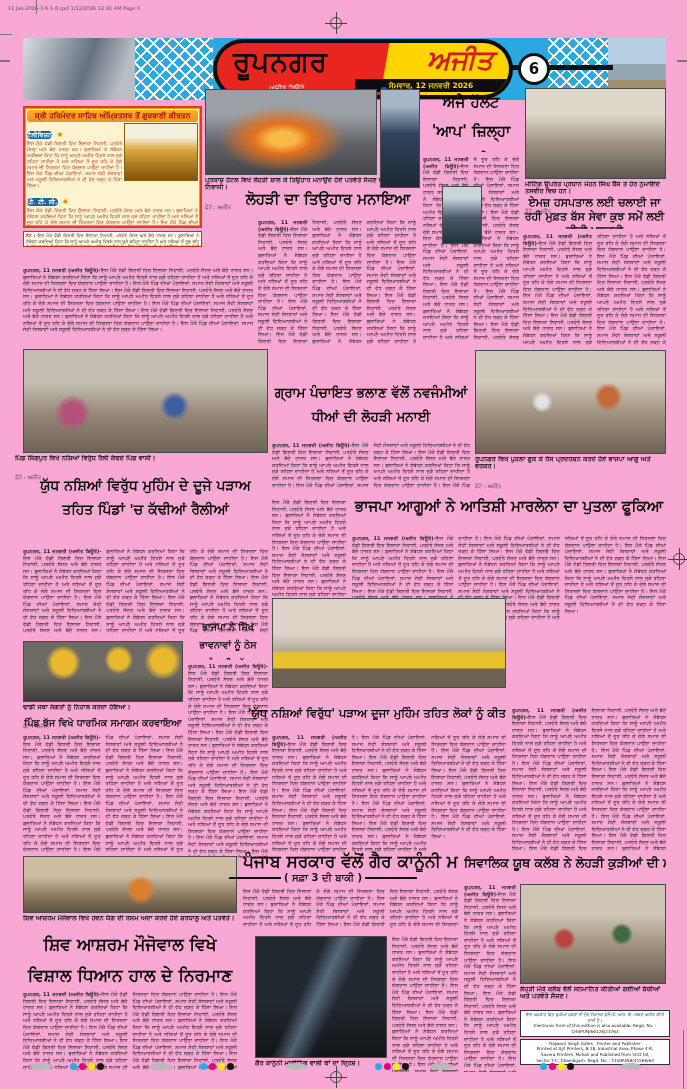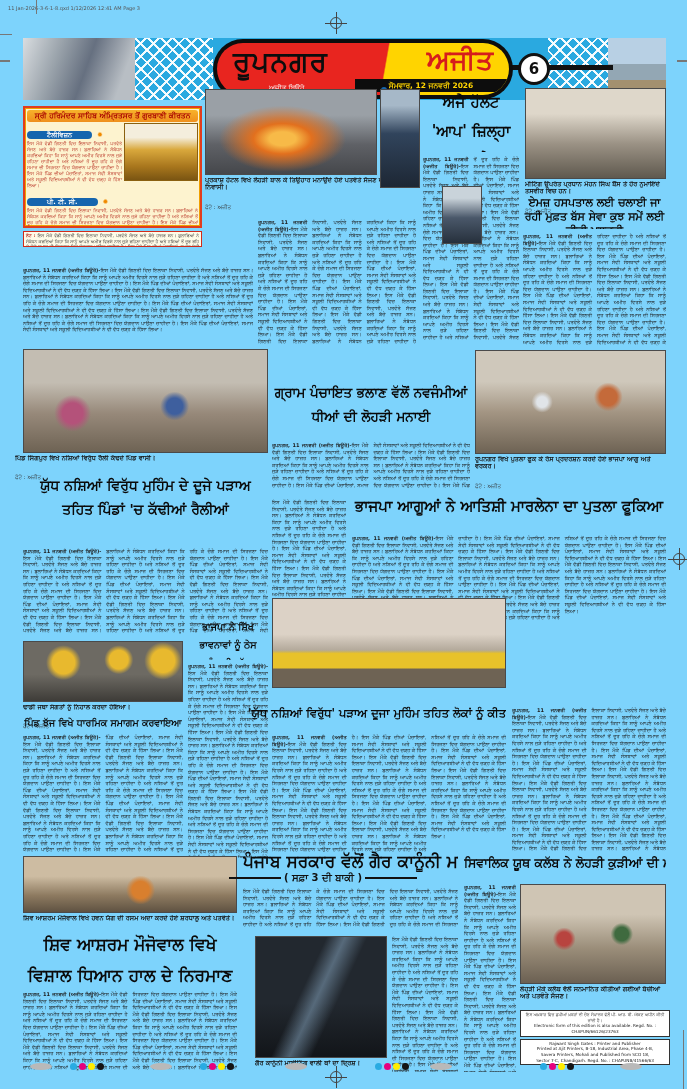--- a/index.html
+++ b/index.html
@@ -1,16 +1,16 @@
 <!DOCTYPE html>
 <html><head>
 <meta charset="utf-8">
 <style>
   html,body{margin:0;padding:0;background:#e9e9e9;}
-  #page{position:relative;width:687px;height:1089px;background:#7dd3fc;overflow:hidden;
+  #page{position:relative;width:687px;height:1089px;background:#f9a8d4;overflow:hidden;
         font-family:"DejaVu Sans","Liberation Sans",sans-serif;}
   .abs{position:absolute;}
   .photo{position:absolute;border:1px solid #4a4a4a;box-sizing:border-box;}
   .cap{position:absolute;font-size:6.5px;font-weight:bold;color:#121212;line-height:1.15;
        display:flex;justify-content:flex-start;gap:12px;overflow:hidden;flex-direction:column;}
   .cap .credit{font-weight:normal;font-size:5.5px;color:#333;white-space:nowrap;}
   .hl{position:absolute;font-weight:bold;color:#0a0a0a;text-align:center;overflow:hidden;
       white-space:nowrap;line-height:1.25;}
   .hl.wrap{white-space:normal;}
   .body{position:absolute;font-size:5px;color:#1d1d1d;text-align:justify;overflow:hidden;line-height:1.32;}
@@ -20,21 +20,21 @@
   
   #masthead{position:absolute;left:23px;top:38px;width:643px;height:62px;background:#2aa9e0;overflow:hidden;}
   .diamonds{position:absolute;top:0;height:62px;background-color:#2aa9e0;
     background-image:repeating-linear-gradient(45deg,rgba(255,255,255,0) 0 7px,rgba(255,255,255,.95) 7px 9px),
                      repeating-linear-gradient(135deg,rgba(255,255,255,0) 0 7px,rgba(255,255,255,.95) 7px 9px);}
   #pill{position:absolute;left:190px;top:1px;width:300px;height:60px;background:#0d0d0d;border-radius:30px;}
   #pill-inner{position:absolute;left:4px;top:4px;right:4px;bottom:4px;border-radius:26px;overflow:hidden;
       background:linear-gradient(100deg,#e8251f 0 57%,#ffd400 57.5% 100%);}
   #edition{position:absolute;left:16px;top:2px;font-size:28px;font-weight:bold;color:#0d0d0d;letter-spacing:1px;}
   #edition-tag{position:absolute;left:52px;bottom:3px;font-size:7px;color:#fff;}
-  #paper-title{position:absolute;right:16px;top:1px;font-size:27px;font-weight:bold;color:#d61c1c;}
+  #paper-title{position:absolute;right:16px;top:1px;font-size:27px;font-weight:bold;color:#d61c1c;font-style:italic;}
   #date-strip{position:absolute;right:2px;bottom:3px;width:152px;height:13px;background:#0d0d0d;color:#ffd400;
       font-size:7.5px;font-weight:bold;text-align:center;line-height:13px;}
   #blue-dot{position:absolute;left:56%;bottom:2px;width:6px;height:6px;border-radius:50%;background:#1565ae;}
   #circle6{position:absolute;left:495px;top:15px;width:26px;height:26px;background:#fff;border:3px solid #111;
       border-radius:50%;text-align:center;font-size:15px;font-weight:bold;line-height:26px;color:#111;}
   #head-bar{position:absolute;left:470px;top:27px;width:120px;height:5px;background:#111;}
   
   .ph-temple{background:linear-gradient(110deg,#d9dde0 0%,#9aa3ab 30%,#667080 55%,#b8bec4 85%);}
   .ph-fort{background:linear-gradient(#b8d0e4 0 42%,#93a7b4 42% 68%,#a3906f 68% 100%);}
   .ph-bonfire{background:radial-gradient(ellipse at 45% 58%,#f7ba48 0 10%,#e2701e 22%,rgba(90,85,90,0) 48%),
@@ -60,21 +60,21 @@
   .ph-shivalik{background:radial-gradient(circle at 30% 55%,#b8443f 0 6%,rgba(0,0,0,0) 10%),
                radial-gradient(circle at 70% 50%,#3f6a3f 0 6%,rgba(0,0,0,0) 10%),
                linear-gradient(#cfc5b4 0 30%,#9a8d79 65%,#6b6052);}
   .ph-inset{background:linear-gradient(#c9d3da 0 20%,#4a586a 55%,#26303c);}
   
   #tv-box{position:absolute;left:23px;top:106px;width:179px;height:122px;background:#fdf3cf;
       border:2px solid #e03c1f;box-shadow:inset 0 0 0 1px #f0a000;box-sizing:border-box;padding:2px;overflow:hidden;}
   #tv-title{background:linear-gradient(#f7b32b,#ef8f1d);color:#a80000;font-size:7.5px;font-weight:bold;
       text-align:center;padding:1px 0;border-radius:3px;}
   .tv-pill{display:inline-block;background:#1565ae;color:#fff;font-size:6.5px;font-weight:bold;
-      padding:0 20px;border-radius:7px;margin:1px 0;}
+      padding:0 0;border-radius:7px;margin:1px 0;}
   .tv-star{color:#f08a00;font-size:7px;}
   .tv-red{font-size:4.6px;color:#b32418;text-align:justify;line-height:1.3;}
   #tv-photo{float:right;width:72px;height:56px;border:1px solid #8a6010;margin:1px 0 1px 2px;
       background:linear-gradient(#f4eedd 0 24%,#d9a83c 46%,#a8761d 76%,#7a5512);}
   
   #notice{position:absolute;left:23px;top:231px;width:179px;height:16px;border:1.5px solid #d22b1a;
       background:#fffbe8;box-sizing:border-box;padding:1px 2px;overflow:hidden;font-size:4.4px;
       color:#222;line-height:1.25;text-align:justify;}
   #notice .lead{color:#b32418;font-weight:bold;}
   
@@ -156,20 +156,21 @@
 
   <div class="body" style="left:23px;top:267px;width:230px;height:79px;">
     <span class="dl">ਰੂਪਨਗਰ, 11 ਜਨਵਰੀ (ਅਜੀਤ ਬਿਊਰੋ)-</span><span>ਇਸ ਮੌਕੇ ਵੱਡੀ ਗਿਣਤੀ ਵਿਚ ਇਲਾਕਾ ਨਿਵਾਸੀ, ਪਤਵੰਤੇ ਸੱਜਣ ਅਤੇ ਬੱਚੇ ਹਾਜ਼ਰ ਸਨ। ਬੁਲਾਰਿਆਂ ਨੇ ਸੰਬੋਧਨ ਕਰਦਿਆਂ ਕਿਹਾ ਕਿ ਸਾਨੂੰ ਆਪਣੇ ਅਮੀਰ ਵਿਰਸੇ ਨਾਲ ਜੁੜੇ ਰਹਿਣਾ ਚਾਹੀਦਾ ਹੈ ਅਤੇ ਨਸ਼ਿਆਂ ਤੋਂ ਦੂਰ ਰਹਿ ਕੇ ਚੰਗੇ ਸਮਾਜ ਦੀ ਸਿਰਜਣਾ ਵਿਚ ਯੋਗਦਾਨ ਪਾਉਣਾ ਚਾਹੀਦਾ ਹੈ। ਇਸ ਮੌਕੇ ਪਿੰਡ ਦੀਆਂ ਪੰਚਾਇਤਾਂ, ਸਮਾਜ ਸੇਵੀ ਸੰਸਥਾਵਾਂ ਅਤੇ ਸਕੂਲੀ ਵਿਦਿਆਰਥੀਆਂ ਨੇ ਵੀ ਵੱਧ ਚੜ੍ਹ ਕੇ ਹਿੱਸਾ ਲਿਆ। ਇਸ ਮੌਕੇ ਵੱਡੀ ਗਿਣਤੀ ਵਿਚ ਇਲਾਕਾ ਨਿਵਾਸੀ, ਪਤਵੰਤੇ ਸੱਜਣ ਅਤੇ ਬੱਚੇ ਹਾਜ਼ਰ ਸਨ। ਬੁਲਾਰਿਆਂ ਨੇ ਸੰਬੋਧਨ ਕਰਦਿਆਂ ਕਿਹਾ ਕਿ ਸਾਨੂੰ ਆਪਣੇ ਅਮੀਰ ਵਿਰਸੇ ਨਾਲ ਜੁੜੇ ਰਹਿਣਾ ਚਾਹੀਦਾ ਹੈ ਅਤੇ ਨਸ਼ਿਆਂ ਤੋਂ ਦੂਰ ਰਹਿ ਕੇ ਚੰਗੇ ਸਮਾਜ ਦੀ ਸਿਰਜਣਾ ਵਿਚ ਯੋਗਦਾਨ ਪਾਉਣਾ ਚਾਹੀਦਾ ਹੈ। ਇਸ ਮੌਕੇ ਪਿੰਡ ਦੀਆਂ ਪੰਚਾਇਤਾਂ, ਸਮਾਜ ਸੇਵੀ ਸੰਸਥਾਵਾਂ ਅਤੇ ਸਕੂਲੀ ਵਿਦਿਆਰਥੀਆਂ ਨੇ ਵੀ ਵੱਧ ਚੜ੍ਹ ਕੇ ਹਿੱਸਾ ਲਿਆ। ਇਸ ਮੌਕੇ ਵੱਡੀ ਗਿਣਤੀ ਵਿਚ ਇਲਾਕਾ ਨਿਵਾਸੀ, ਪਤਵੰਤੇ ਸੱਜਣ ਅਤੇ ਬੱਚੇ ਹਾਜ਼ਰ ਸਨ। ਬੁਲਾਰਿਆਂ ਨੇ ਸੰਬੋਧਨ ਕਰਦਿਆਂ ਕਿਹਾ ਕਿ ਸਾਨੂੰ ਆਪਣੇ ਅਮੀਰ ਵਿਰਸੇ ਨਾਲ ਜੁੜੇ ਰਹਿਣਾ ਚਾਹੀਦਾ ਹੈ ਅਤੇ ਨਸ਼ਿਆਂ ਤੋਂ ਦੂਰ ਰਹਿ ਕੇ ਚੰਗੇ ਸਮਾਜ ਦੀ ਸਿਰਜਣਾ ਵਿਚ ਯੋਗਦਾਨ ਪਾਉਣਾ ਚਾਹੀਦਾ ਹੈ। ਇਸ ਮੌਕੇ ਪਿੰਡ ਦੀਆਂ ਪੰਚਾਇਤਾਂ, ਸਮਾਜ ਸੇਵੀ ਸੰਸਥਾਵਾਂ ਅਤੇ ਸਕੂਲੀ ਵਿਦਿਆਰਥੀਆਂ ਨੇ ਵੀ ਵੱਧ ਚੜ੍ਹ ਕੇ ਹਿੱਸਾ ਲਿਆ।</span>
   </div>
 
   <div class="photo ph-bonfire" style="left:205px;top:89px;width:172px;height:86px;"></div>
   <div class="cap" style="left:205px;top:177px;width:212px;">
     <span>ਪ੍ਰਕਾਸ਼ ਹੋਟਲ ਵਿਖੇ ਲੋਹੜੀ ਬਾਲ ਕੇ ਤਿਉਹਾਰ ਮਨਾਉਂਦੇ ਹੋਏ ਪਤਵੰਤੇ ਸੱਜਣ ਅਤੇ ਇਲਾਕਾ ਨਿਵਾਸੀ।</span>
       <span class="credit">ਫੋਟੋ : ਅਜੀਤ</span>
   </div>
+  <div class="hl" style="left:240px;top:190px;width:176px;font-size:15px;">ਲੋਹੜੀ ਦਾ ਤਿਉਹਾਰ ਮਨਾਇਆ</div>
   <div class="body c3" style="left:258px;top:219px;width:158px;height:127px;">
     <span class="dl">ਰੂਪਨਗਰ, 11 ਜਨਵਰੀ (ਅਜੀਤ ਬਿਊਰੋ)-</span><span>ਇਸ ਮੌਕੇ ਵੱਡੀ ਗਿਣਤੀ ਵਿਚ ਇਲਾਕਾ ਨਿਵਾਸੀ, ਪਤਵੰਤੇ ਸੱਜਣ ਅਤੇ ਬੱਚੇ ਹਾਜ਼ਰ ਸਨ। ਬੁਲਾਰਿਆਂ ਨੇ ਸੰਬੋਧਨ ਕਰਦਿਆਂ ਕਿਹਾ ਕਿ ਸਾਨੂੰ ਆਪਣੇ ਅਮੀਰ ਵਿਰਸੇ ਨਾਲ ਜੁੜੇ ਰਹਿਣਾ ਚਾਹੀਦਾ ਹੈ ਅਤੇ ਨਸ਼ਿਆਂ ਤੋਂ ਦੂਰ ਰਹਿ ਕੇ ਚੰਗੇ ਸਮਾਜ ਦੀ ਸਿਰਜਣਾ ਵਿਚ ਯੋਗਦਾਨ ਪਾਉਣਾ ਚਾਹੀਦਾ ਹੈ। ਇਸ ਮੌਕੇ ਪਿੰਡ ਦੀਆਂ ਪੰਚਾਇਤਾਂ, ਸਮਾਜ ਸੇਵੀ ਸੰਸਥਾਵਾਂ ਅਤੇ ਸਕੂਲੀ ਵਿਦਿਆਰਥੀਆਂ ਨੇ ਵੀ ਵੱਧ ਚੜ੍ਹ ਕੇ ਹਿੱਸਾ ਲਿਆ। ਇਸ ਮੌਕੇ ਵੱਡੀ ਗਿਣਤੀ ਵਿਚ ਇਲਾਕਾ ਨਿਵਾਸੀ, ਪਤਵੰਤੇ ਸੱਜਣ ਅਤੇ ਬੱਚੇ ਹਾਜ਼ਰ ਸਨ। ਬੁਲਾਰਿਆਂ ਨੇ ਸੰਬੋਧਨ ਕਰਦਿਆਂ ਕਿਹਾ ਕਿ ਸਾਨੂੰ ਆਪਣੇ ਅਮੀਰ ਵਿਰਸੇ ਨਾਲ ਜੁੜੇ ਰਹਿਣਾ ਚਾਹੀਦਾ ਹੈ ਅਤੇ ਨਸ਼ਿਆਂ ਤੋਂ ਦੂਰ ਰਹਿ ਕੇ ਚੰਗੇ ਸਮਾਜ ਦੀ ਸਿਰਜਣਾ ਵਿਚ ਯੋਗਦਾਨ ਪਾਉਣਾ ਚਾਹੀਦਾ ਹੈ। ਇਸ ਮੌਕੇ ਪਿੰਡ ਦੀਆਂ ਪੰਚਾਇਤਾਂ, ਸਮਾਜ ਸੇਵੀ ਸੰਸਥਾਵਾਂ ਅਤੇ ਸਕੂਲੀ ਵਿਦਿਆਰਥੀਆਂ ਨੇ ਵੀ ਵੱਧ ਚੜ੍ਹ ਕੇ ਹਿੱਸਾ ਲਿਆ। ਇਸ ਮੌਕੇ ਵੱਡੀ ਗਿਣਤੀ ਵਿਚ ਇਲਾਕਾ ਨਿਵਾਸੀ, ਪਤਵੰਤੇ ਸੱਜਣ ਅਤੇ ਬੱਚੇ ਹਾਜ਼ਰ ਸਨ। ਬੁਲਾਰਿਆਂ ਨੇ ਸੰਬੋਧਨ ਕਰਦਿਆਂ ਕਿਹਾ ਕਿ ਸਾਨੂੰ ਆਪਣੇ ਅਮੀਰ ਵਿਰਸੇ ਨਾਲ ਜੁੜੇ ਰਹਿਣਾ ਚਾਹੀਦਾ ਹੈ ਅਤੇ ਨਸ਼ਿਆਂ ਤੋਂ ਦੂਰ ਰਹਿ ਕੇ ਚੰਗੇ ਸਮਾਜ ਦੀ ਸਿਰਜਣਾ ਵਿਚ ਯੋਗਦਾਨ ਪਾਉਣਾ ਚਾਹੀਦਾ ਹੈ। ਇਸ ਮੌਕੇ ਪਿੰਡ ਦੀਆਂ ਪੰਚਾਇਤਾਂ, ਸਮਾਜ ਸੇਵੀ ਸੰਸਥਾਵਾਂ ਅਤੇ ਸਕੂਲੀ ਵਿਦਿਆਰਥੀਆਂ ਨੇ ਵੀ ਵੱਧ ਚੜ੍ਹ ਕੇ ਹਿੱਸਾ ਲਿਆ। ਇਸ ਮੌਕੇ ਵੱਡੀ ਗਿਣਤੀ ਵਿਚ ਇਲਾਕਾ ਨਿਵਾਸੀ, ਪਤਵੰਤੇ ਸੱਜਣ ਅਤੇ ਬੱਚੇ ਹਾਜ਼ਰ ਸਨ। ਬੁਲਾਰਿਆਂ ਨੇ ਸੰਬੋਧਨ ਕਰਦਿਆਂ ਕਿਹਾ ਕਿ ਸਾਨੂੰ ਆਪਣੇ ਅਮੀਰ ਵਿਰਸੇ ਨਾਲ ਜੁੜੇ ਰਹਿਣਾ ਚਾਹੀਦਾ ਹੈ ਅਤੇ ਨਸ਼ਿਆਂ ਤੋਂ ਦੂਰ ਰਹਿ ਕੇ ਚੰਗੇ ਸਮਾਜ ਦੀ ਸਿਰਜਣਾ ਵਿਚ ਯੋਗਦਾਨ ਪਾਉਣਾ ਚਾਹੀਦਾ ਹੈ। ਇਸ ਮੌਕੇ ਪਿੰਡ ਦੀਆਂ ਪੰਚਾਇਤਾਂ, ਸਮਾਜ ਸੇਵੀ ਸੰਸਥਾਵਾਂ ਅਤੇ ਸਕੂਲੀ ਵਿਦਿਆਰਥੀਆਂ ਨੇ ਵੀ ਵੱਧ ਚੜ੍ਹ ਕੇ ਹਿੱਸਾ ਲਿਆ।</span>
   </div>
 
   <div class="photo ph-portrait" style="left:380px;top:89px;width:40px;height:99px;"></div>
   <div class="hl wrap" style="left:423px;top:88px;width:96px;height:64px;font-size:15px;line-height:1.9;">ਅਜੈ ਹੱਲਟ 'ਆਪ' ਜ਼ਿਲ੍ਹਾ ਰੂਪਨਗਰ ਦੇ ਯੂਥ ਵਿੰਗ ਦੇ ਪ੍ਰਧਾਨ ਬਣੇ</div>
   <div class="body c2" style="left:423px;top:156px;width:96px;height:190px;">
     <span class="dl">ਰੂਪਨਗਰ, 11 ਜਨਵਰੀ (ਅਜੀਤ ਬਿਊਰੋ)-</span><span>ਇਸ ਮੌਕੇ ਵੱਡੀ ਗਿਣਤੀ ਵਿਚ ਇਲਾਕਾ ਨਿਵਾਸੀ, ਪਤਵੰਤੇ ਸੱਜਣ ਅਤੇ ਬੱਚੇ ਹਾਜ਼ਰ ਸਨ। ਬੁਲਾਰਿਆਂ ਨੇ ਸੰਬੋਧਨ ਕਰਦਿਆਂ ਕਿਹਾ ਕਿ ਸਾਨੂੰ ਆਪਣੇ ਅਮੀਰ ਵਿਰਸੇ ਨਾਲ ਜੁੜੇ ਰਹਿਣਾ ਚਾਹੀਦਾ ਹੈ ਅਤੇ ਨਸ਼ਿਆਂ ਤੋਂ ਦੂਰ ਰਹਿ ਕੇ ਚੰਗੇ ਸਮਾਜ ਦੀ ਸਿਰਜਣਾ ਵਿਚ ਯੋਗਦਾਨ ਪਾਉਣਾ ਚਾਹੀਦਾ ਹੈ। ਇਸ ਮੌਕੇ ਪਿੰਡ ਦੀਆਂ ਪੰਚਾਇਤਾਂ, ਸਮਾਜ ਸੇਵੀ ਸੰਸਥਾਵਾਂ ਅਤੇ ਸਕੂਲੀ ਵਿਦਿਆਰਥੀਆਂ ਨੇ ਵੀ ਵੱਧ ਚੜ੍ਹ ਕੇ ਹਿੱਸਾ ਲਿਆ। ਇਸ ਮੌਕੇ ਵੱਡੀ ਗਿਣਤੀ ਵਿਚ ਇਲਾਕਾ ਨਿਵਾਸੀ, ਪਤਵੰਤੇ ਸੱਜਣ ਅਤੇ ਬੱਚੇ ਹਾਜ਼ਰ ਸਨ। ਬੁਲਾਰਿਆਂ ਨੇ ਸੰਬੋਧਨ ਕਰਦਿਆਂ ਕਿਹਾ ਕਿ ਸਾਨੂੰ ਆਪਣੇ ਅਮੀਰ ਵਿਰਸੇ ਨਾਲ ਜੁੜੇ ਰਹਿਣਾ ਚਾਹੀਦਾ ਹੈ ਅਤੇ ਨਸ਼ਿਆਂ ਤੋਂ ਦੂਰ ਰਹਿ ਕੇ ਚੰਗੇ ਸਮਾਜ ਦੀ ਸਿਰਜਣਾ ਵਿਚ ਯੋਗਦਾਨ ਪਾਉਣਾ ਚਾਹੀਦਾ ਹੈ। ਇਸ ਮੌਕੇ ਪਿੰਡ ਦੀਆਂ ਪੰਚਾਇਤਾਂ, ਸਮਾਜ ਸੇਵੀ ਸੰਸਥਾਵਾਂ ਅਤੇ ਸਕੂਲੀ ਵਿਦਿਆਰਥੀਆਂ ਨੇ ਵੀ ਵੱਧ ਚੜ੍ਹ ਕੇ ਹਿੱਸਾ ਲਿਆ। ਇਸ ਮੌਕੇ ਵੱਡੀ ਗਿਣਤੀ ਵਿਚ ਇਲਾਕਾ ਨਿਵਾਸੀ, ਪਤਵੰਤੇ ਸੱਜਣ ਅਤੇ ਬੱਚੇ ਹਾਜ਼ਰ ਸਨ। ਬੁਲਾਰਿਆਂ ਨੇ ਸੰਬੋਧਨ ਕਰਦਿਆਂ ਕਿਹਾ ਕਿ ਸਾਨੂੰ ਆਪਣੇ ਅਮੀਰ ਵਿਰਸੇ ਨਾਲ ਜੁੜੇ ਰਹਿਣਾ ਚਾਹੀਦਾ ਹੈ ਅਤੇ ਨਸ਼ਿਆਂ ਤੋਂ ਦੂਰ ਰਹਿ ਕੇ ਚੰਗੇ ਸਮਾਜ ਦੀ ਸਿਰਜਣਾ ਵਿਚ ਯੋਗਦਾਨ ਪਾਉਣਾ ਚਾਹੀਦਾ ਹੈ। ਇਸ ਮੌਕੇ ਪਿੰਡ ਦੀਆਂ ਪੰਚਾਇਤਾਂ, ਸਮਾਜ ਸੇਵੀ ਸੰਸਥਾਵਾਂ ਅਤੇ ਸਕੂਲੀ ਵਿਦਿਆਰਥੀਆਂ ਨੇ ਵੀ ਵੱਧ ਚੜ੍ਹ ਕੇ ਹਿੱਸਾ ਲਿਆ। ਇਸ ਮੌਕੇ ਵੱਡੀ ਗਿਣਤੀ ਵਿਚ ਇਲਾਕਾ ਨਿਵਾਸੀ, ਪਤਵੰਤੇ ਸੱਜਣ ਅਤੇ ਬੱਚੇ ਹਾਜ਼ਰ ਸਨ। ਬੁਲਾਰਿਆਂ ਨੇ ਸੰਬੋਧਨ ਕਰਦਿਆਂ ਕਿਹਾ ਕਿ ਸਾਨੂੰ ਆਪਣੇ ਅਮੀਰ ਵਿਰਸੇ ਨਾਲ ਜੁੜੇ ਰਹਿਣਾ ਚਾਹੀਦਾ ਹੈ ਅਤੇ ਨਸ਼ਿਆਂ ਤੋਂ ਦੂਰ ਰਹਿ ਕੇ ਚੰਗੇ ਸਮਾਜ ਦੀ ਸਿਰਜਣਾ ਵਿਚ ਯੋਗਦਾਨ ਪਾਉਣਾ ਚਾਹੀਦਾ ਹੈ। ਇਸ ਮੌਕੇ ਪਿੰਡ ਦੀਆਂ ਪੰਚਾਇਤਾਂ, ਸਮਾਜ ਸੇਵੀ ਸੰਸਥਾਵਾਂ ਅਤੇ ਸਕੂਲੀ ਵਿਦਿਆਰਥੀਆਂ ਨੇ ਵੀ ਵੱਧ ਚੜ੍ਹ ਕੇ ਹਿੱਸਾ ਲਿਆ।</span>
   </div>
   <div class="photo ph-inset" style="left:442px;top:186px;width:40px;height:58px;"></div>

